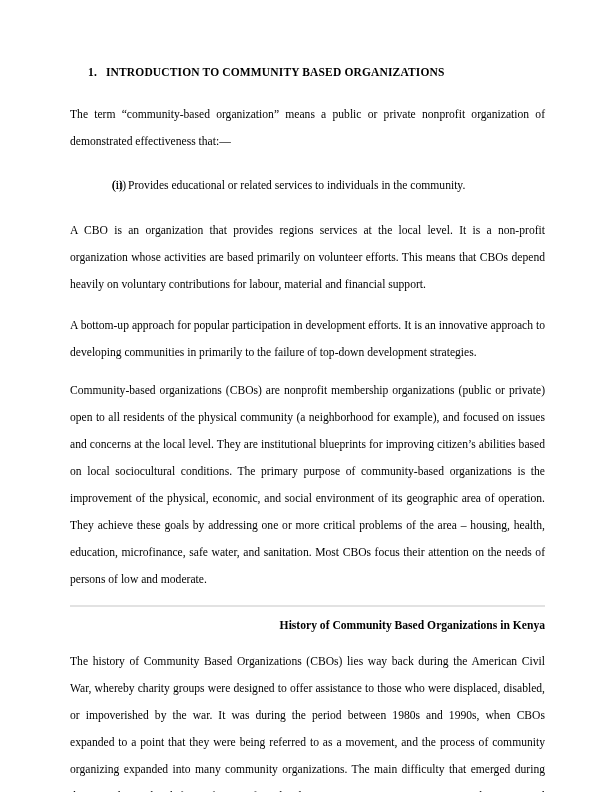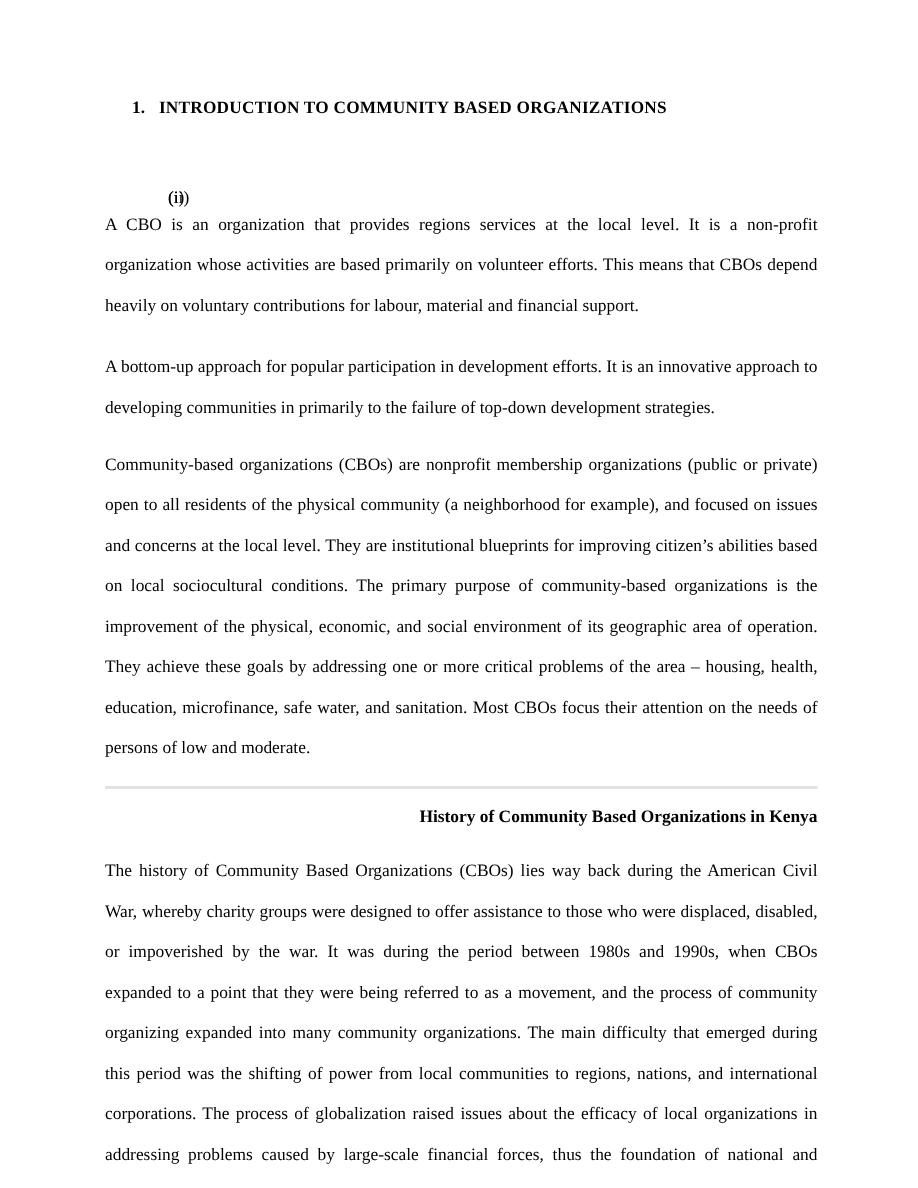--- a/index.html
+++ b/index.html
@@ -90,26 +90,27 @@
 
 <div class="page">
   <div class="content">
 
     <div style="height:66px"></div>
 
     <h1 class="section-heading"><span class="num">1.</span><span>INTRODUCTION TO COMMUNITY BASED ORGANIZATIONS</span></h1>
 
     <div class="gap-heading-to-p1"></div>
 
+    <p class="para">The term “community-based organization” means a public or private nonprofit organization of demonstrated effectiveness that:—</p>
 
     <div class="gap-p1-to-list"></div>
 
     <ul class="roman-list">
       <li><span class="marker">(i)</span></li>
-      <li><span class="marker">(ii)</span></li>
+      <li><span class="marker">(ii)</span><span>Provides educational or related services to individuals in the community.</span></li>
     </ul>
 
     <div class="gap-list-to-p2"></div>
 
     <p class="para">A CBO is an organization that provides regions services at the local level. It is a non-profit organization whose activities are based primarily on volunteer efforts. This means that CBOs depend heavily on voluntary contributions for labour, material and financial support.</p>
 
     <div class="gap-p2-to-p3"></div>
 
     <p class="para">A bottom-up approach for popular participation in development efforts. It is an innovative approach to developing communities in primarily to the failure of top-down development strategies.</p>
 

